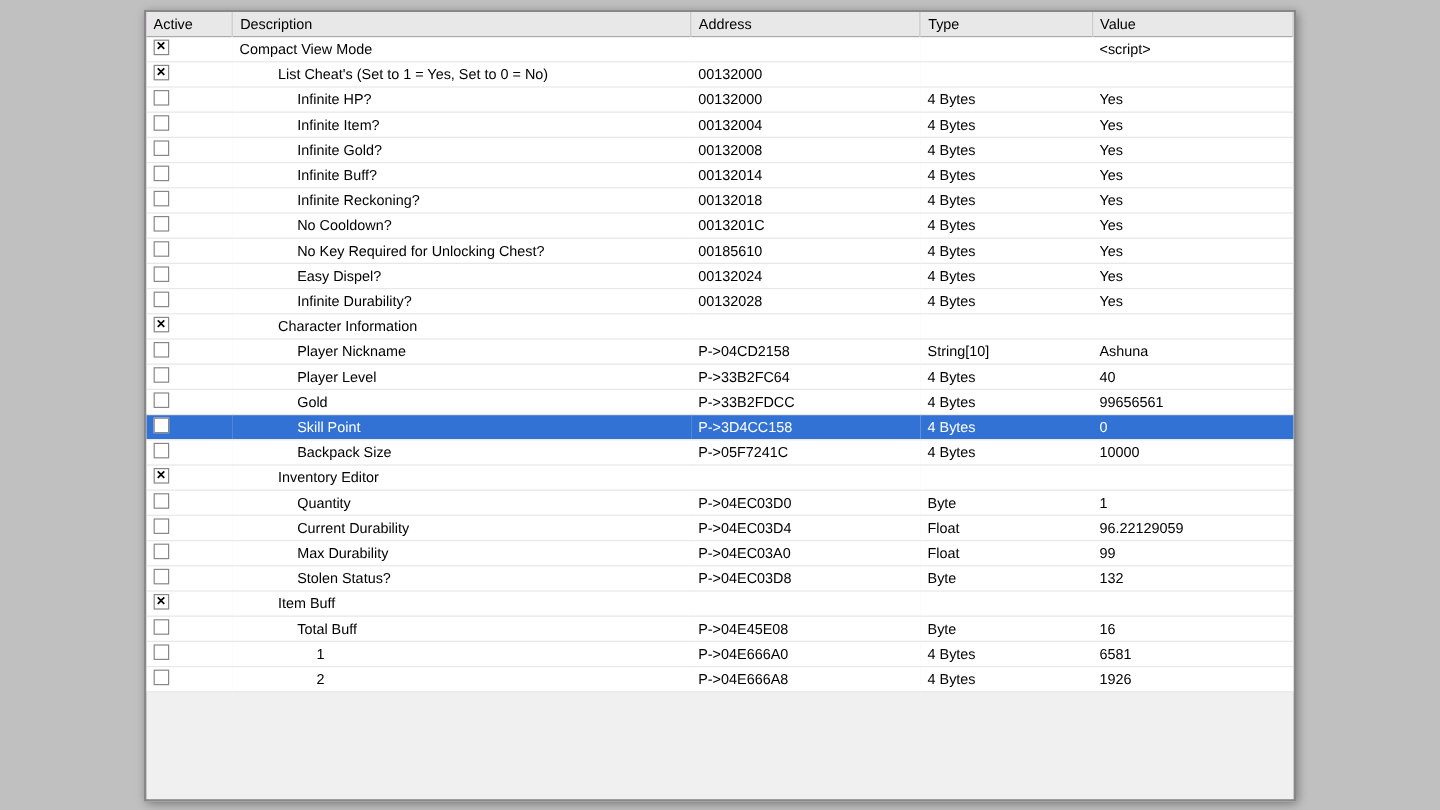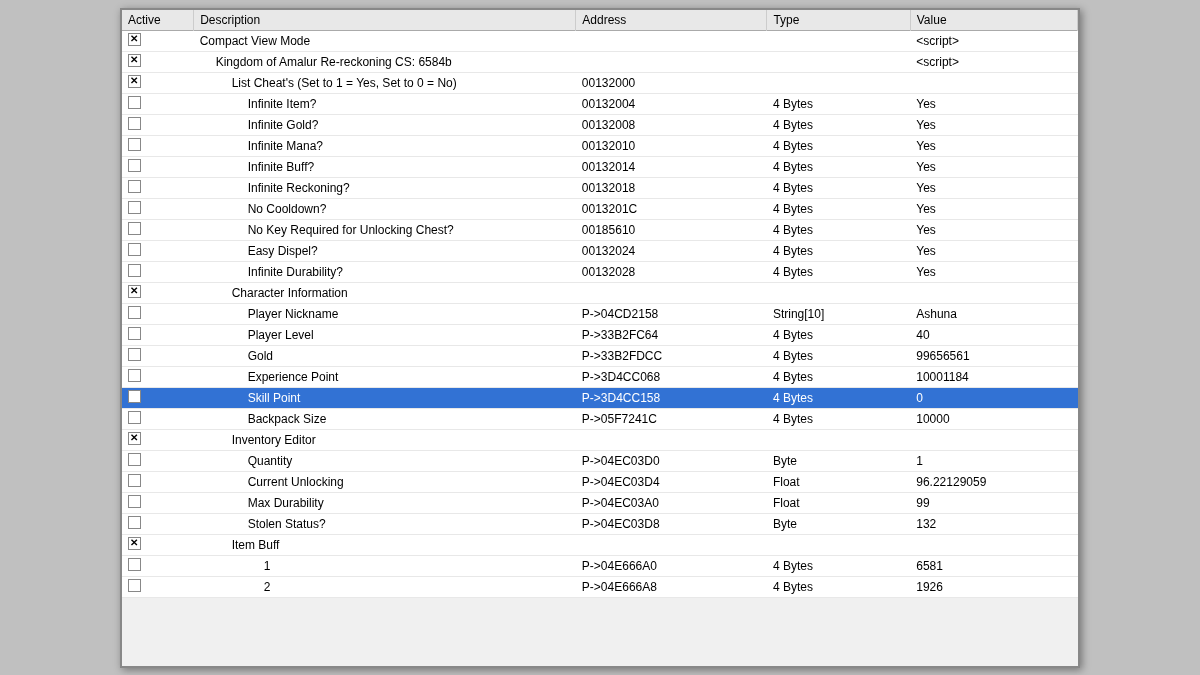--- a/index.html
+++ b/index.html
@@ -116,58 +116,49 @@
               </span></td>
             <td class="col-desc"><span style="padding-left: 0px;">Compact View Mode</span></td>
             <td class="col-addr"></td>
             <td class="col-type"></td>
             <td class="col-val">&lt;script&gt;</td>
           </tr>
           <tr>
             <td class="col-active"><span class="cb-wrapper">
                 <span class="cb checked"></span>
               </span></td>
-            <td class="col-desc"><span style="padding-left: 16px;">Kingdom of Amalur Re-reckoning CS: 6584b</span></td>
-            <td class="col-addr"></td>
-            <td class="col-type"></td>
-            <td class="col-val">&lt;script&gt;</td>
-          </tr>
-          <tr>
-            <td class="col-active"><span class="cb-wrapper">
-                <span class="cb checked"></span>
-              </span></td>
             <td class="col-desc"><span style="padding-left: 32px;">List Cheat's (Set to 1 = Yes, Set to 0 = No)</span></td>
             <td class="col-addr">00132000</td>
             <td class="col-type"></td>
             <td class="col-val"></td>
           </tr>
           <tr>
             <td class="col-active"><span class="cb-wrapper">
                 <span class="cb"></span>
               </span></td>
+            <td class="col-desc"><span style="padding-left: 48px;">Infinite HP?</span></td>
+            <td class="col-addr">00132000</td>
+            <td class="col-type">4 Bytes</td>
+            <td class="col-val">Yes</td>
+          </tr>
+          <tr>
+            <td class="col-active"><span class="cb-wrapper">
+                <span class="cb"></span>
+              </span></td>
             <td class="col-desc"><span style="padding-left: 48px;">Infinite Item?</span></td>
             <td class="col-addr">00132004</td>
             <td class="col-type">4 Bytes</td>
             <td class="col-val">Yes</td>
           </tr>
           <tr>
             <td class="col-active"><span class="cb-wrapper">
                 <span class="cb"></span>
               </span></td>
             <td class="col-desc"><span style="padding-left: 48px;">Infinite Gold?</span></td>
             <td class="col-addr">00132008</td>
-            <td class="col-type">4 Bytes</td>
-            <td class="col-val">Yes</td>
-          </tr>
-          <tr>
-            <td class="col-active"><span class="cb-wrapper">
-                <span class="cb"></span>
-              </span></td>
-            <td class="col-desc"><span style="padding-left: 48px;">Infinite Mana?</span></td>
-            <td class="col-addr">00132010</td>
             <td class="col-type">4 Bytes</td>
             <td class="col-val">Yes</td>
           </tr>
           <tr>
             <td class="col-active"><span class="cb-wrapper">
                 <span class="cb"></span>
               </span></td>
             <td class="col-desc"><span style="padding-left: 48px;">Infinite Buff?</span></td>
             <td class="col-addr">00132014</td>
             <td class="col-type">4 Bytes</td>
@@ -247,29 +238,20 @@
           </tr>
           <tr>
             <td class="col-active"><span class="cb-wrapper">
                 <span class="cb"></span>
               </span></td>
             <td class="col-desc"><span style="padding-left: 48px; text-align: center;">Gold</span></td>
             <td class="col-addr">P-&gt;33B2FDCC</td>
             <td class="col-type">4 Bytes</td>
             <td class="col-val">99656561</td>
           </tr>
-          <tr>
-            <td class="col-active"><span class="cb-wrapper">
-                <span class="cb"></span>
-              </span></td>
-            <td class="col-desc"><span style="padding-left: 48px;">Experience Point</span></td>
-            <td class="col-addr">P-&gt;3D4CC068</td>
-            <td class="col-type">4 Bytes</td>
-            <td class="col-val">10001184</td>
-          </tr>
           <tr class="selected">
             <td class="col-active"><span class="cb-wrapper">
                 <span class="cb"></span>
               </span></td>
             <td class="col-desc"><span style="padding-left: 48px;">Skill Point</span></td>
             <td class="col-addr">P-&gt;3D4CC158</td>
             <td class="col-type">4 Bytes</td>
             <td class="col-val">0</td>
           </tr>
           <tr>
@@ -296,21 +278,21 @@
               </span></td>
             <td class="col-desc"><span style="padding-left: 48px;">Quantity</span></td>
             <td class="col-addr">P-&gt;04EC03D0</td>
             <td class="col-type">Byte</td>
             <td class="col-val">1</td>
           </tr>
           <tr>
             <td class="col-active"><span class="cb-wrapper">
                 <span class="cb"></span>
               </span></td>
-            <td class="col-desc"><span style="padding-left: 48px;">Current Unlocking</span></td>
+            <td class="col-desc"><span style="padding-left: 48px;">Current Durability</span></td>
             <td class="col-addr">P-&gt;04EC03D4</td>
             <td class="col-type">Float</td>
             <td class="col-val">96.22129059</td>
           </tr>
           <tr>
             <td class="col-active"><span class="cb-wrapper">
                 <span class="cb"></span>
               </span></td>
             <td class="col-desc"><span style="padding-left: 48px;">Max Durability</span></td>
             <td class="col-addr">P-&gt;04EC03A0</td>
@@ -327,20 +309,29 @@
             <td class="col-val">132</td>
           </tr>
           <tr>
             <td class="col-active"><span class="cb-wrapper">
                 <span class="cb checked"></span>
               </span></td>
             <td class="col-desc"><span style="padding-left: 32px;">Item Buff</span></td>
             <td class="col-addr"></td>
             <td class="col-type"></td>
             <td class="col-val"></td>
+          </tr>
+          <tr>
+            <td class="col-active"><span class="cb-wrapper">
+                <span class="cb"></span>
+              </span></td>
+            <td class="col-desc"><span style="padding-left: 48px;">Total Buff</span></td>
+            <td class="col-addr">P-&gt;04E45E08</td>
+            <td class="col-type">Byte</td>
+            <td class="col-val">16</td>
           </tr>
           <tr>
             <td class="col-active"><span class="cb-wrapper">
                 <span class="cb"></span>
               </span></td>
             <td class="col-desc"><span style="padding-left: 64px;">1</span></td>
             <td class="col-addr">P-&gt;04E666A0</td>
             <td class="col-type">4 Bytes</td>
             <td class="col-val">6581</td>
           </tr>

